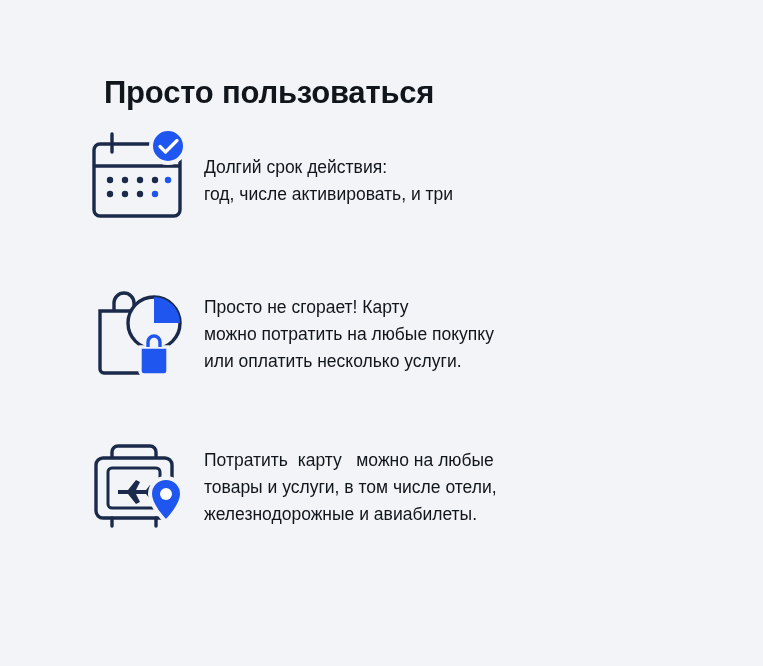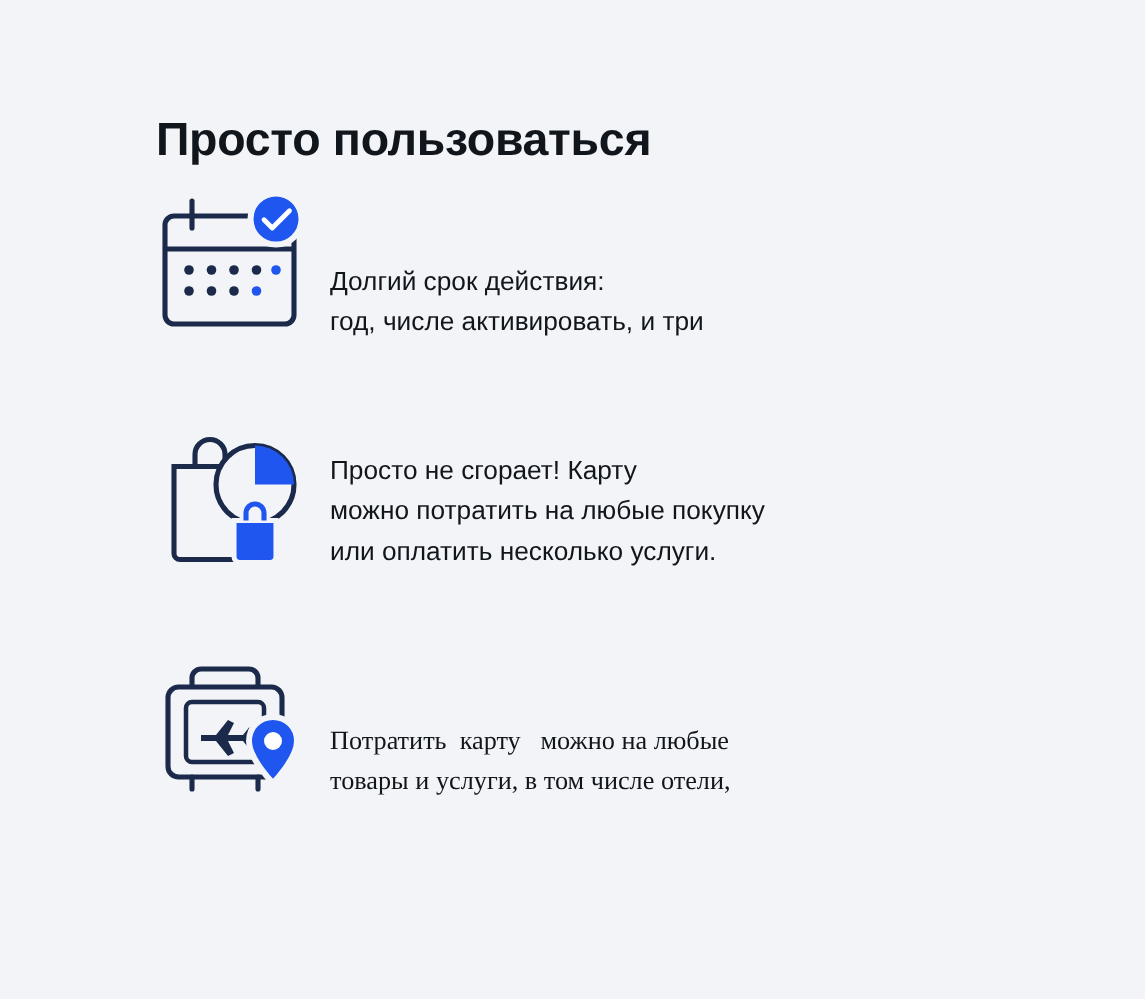--- a/index.html
+++ b/index.html
@@ -24,44 +24,44 @@
     left: 104px;
     top: 63px;
     font-size: 31px;
     font-weight: bold;
     color: #11151c;
     letter-spacing: -0.2px;
     margin-top: 12px;
   }
   .feature {
     position: absolute;
-    left: 104px;
+    left: 88px;
     display: flex;
-    align-items: flex-end;
+    align-items: center;
   }
   .feature-icon {
     width: 116px;
     flex: 0 0 116px;
     display: flex;
     align-items: flex-start;
     justify-content: flex-start;
   }
   .feature-text {
     font-size: 17.5px;
     line-height: 27px;
     color: #11151c;
     padding-top: 6px;
   }
   .feature-text .line {
     display: block;
     white-space: pre;
   }
   #feat-0 { top: 128px; }
   #feat-1 { top: 281px; }
-  #feat-2 { top: 434px; font-family: Liberation Serif, serif; }
+  #feat-2 { top: 434px; }
 </style>
 </head>
 <body>
 
 <div class="page">
 
   <div class="title">Просто пользоваться</div>
 
   <div class="feature" id="feat-0">
     <div class="feature-icon">
@@ -119,16 +119,17 @@
         <line x1="24" y1="84" x2="24" y2="92" stroke="#1b2a4a" stroke-width="3.4" stroke-linecap="round"></line>
         <line x1="68" y1="84" x2="68" y2="92" stroke="#1b2a4a" stroke-width="3.4" stroke-linecap="round"></line>
         <path d="M30 56h10l8-10 4 2-4 8h10l4-5h4l-3 7 3 7h-4l-4-5H48l4 8-4 2-8-10H30z" fill="#1b2a4a"></path>
         <path d="M78 44c-9 0-16 7-16 16 0 12 16 28 16 28s16-16 16-28c0-9-7-16-16-16z" fill="#1f56f0" stroke="#f2f4f7" stroke-width="4"></path>
         <circle cx="78" cy="60" r="6" fill="#ffffff"></circle>
       </svg>
     </div>
     <div class="feature-text">
       <span class="line">Потратить  карту   можно на любые</span>
       <span class="line">товары и услуги, в том числе отели,</span>
+      <span class="line">железнодорожные и авиабилеты.</span>
     </div>
   </div>
 
 </div>
 
 </body></html>

